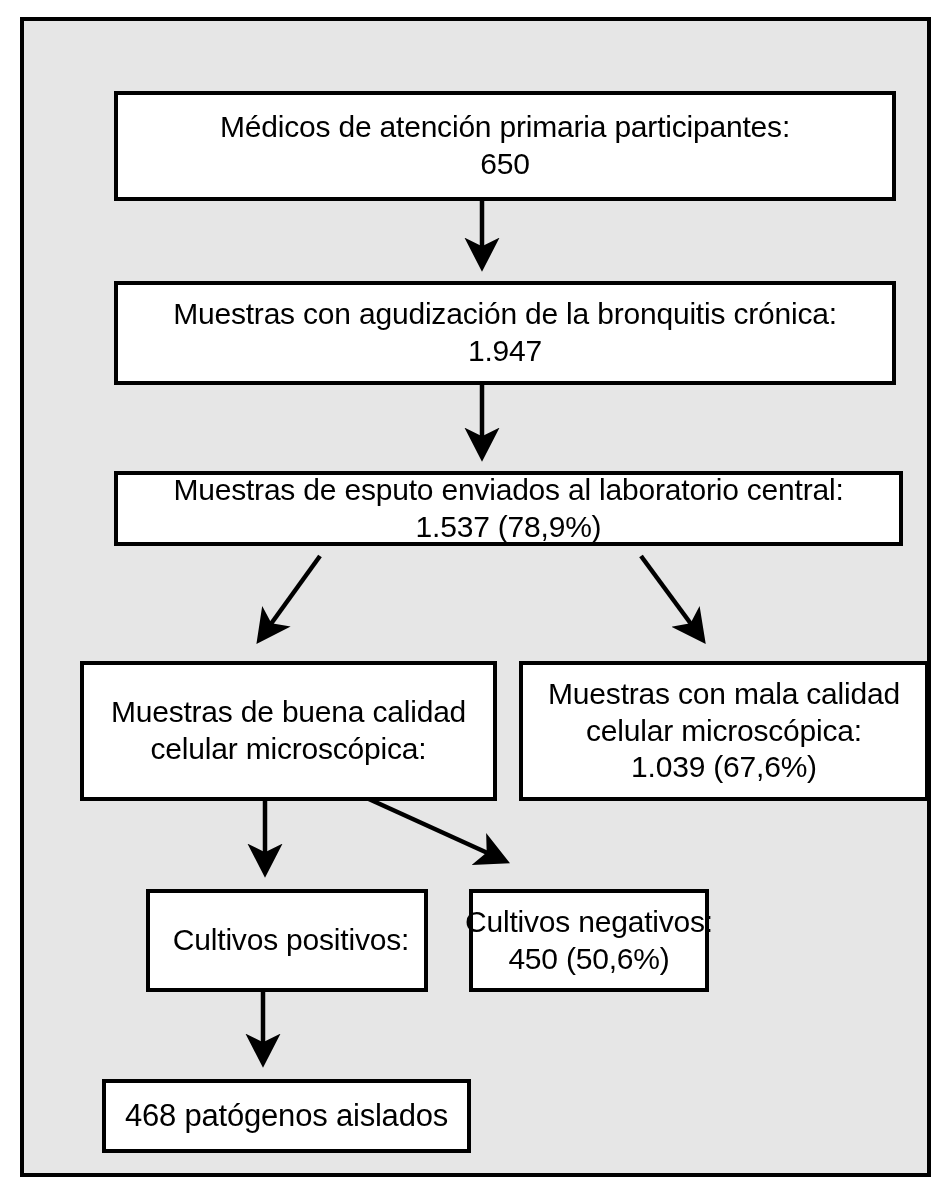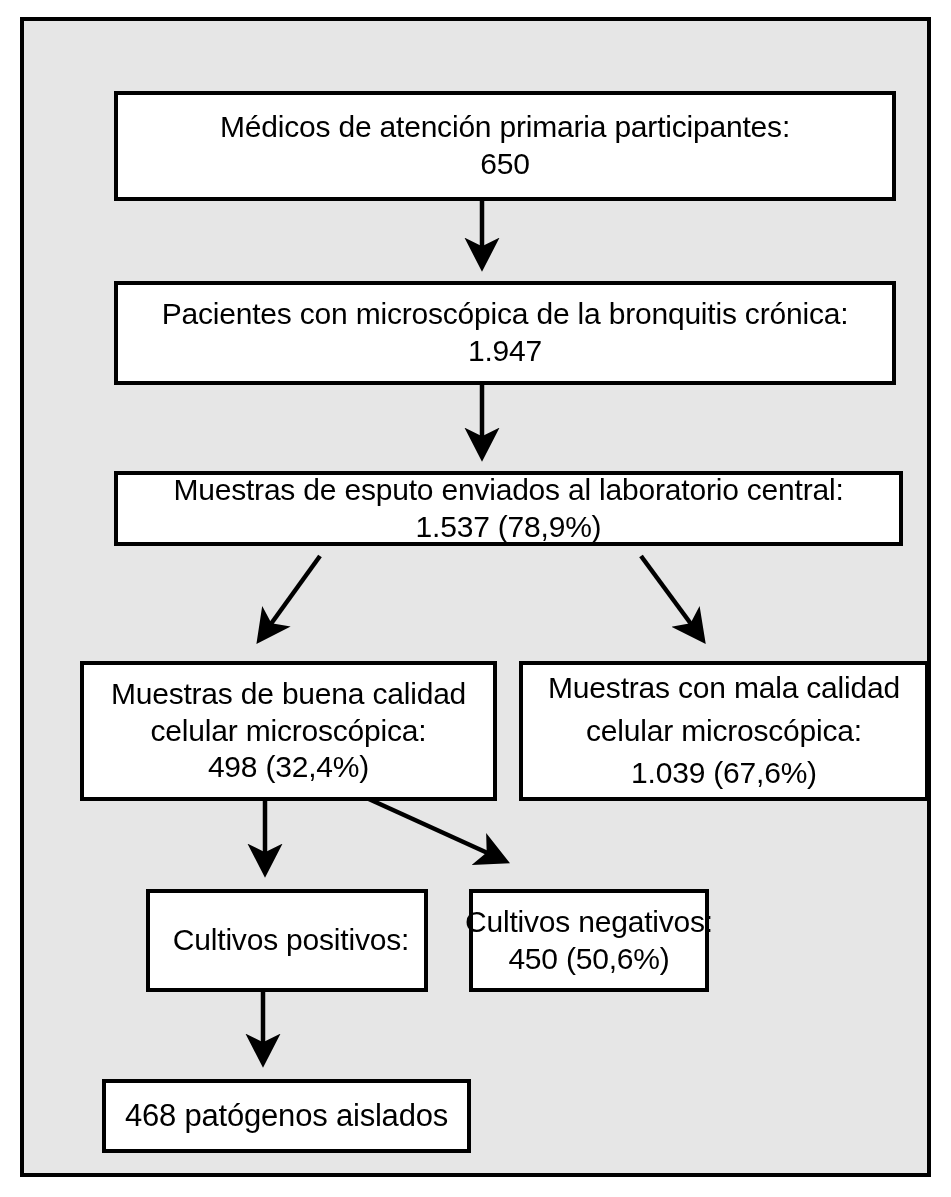--- a/index.html
+++ b/index.html
@@ -46,21 +46,21 @@
   }
   .node .line {
     display: block;
     white-space: nowrap;
   }
   
   #node-physicians   { left: 90px;  top: 70px;   width: 782px; height: 110px; }
   #node-patients     { left: 90px;  top: 260px;  width: 782px; height: 104px; }
   #node-sputum       { left: 90px;  top: 450px;  width: 789px; height: 75px; }
   #node-good-quality { left: 56px;  top: 640px;  width: 417px; height: 140px; }
-  #node-poor-quality { left: 495px; top: 640px;  width: 410px; height: 140px; gap: 6px; }
+  #node-poor-quality { left: 495px; top: 640px;  width: 410px; height: 140px; }
   #node-culture-pos  { left: 122px; top: 868px;  width: 282px; height: 103px; padding-left: 8px; }
   #node-culture-neg  { left: 445px; top: 868px;  width: 240px; height: 103px; }
   #node-pathogens    { left: 78px;  top: 1058px; width: 369px; height: 74px; }
   #node-pathogens .line { font-size: 31px; text-align: right; }
 
   #edges {
     position: absolute;
     left: 0;
     top: 0;
     width: 951px;
@@ -95,33 +95,32 @@
 
       <line x1="263" y1="971" x2="263" y2="1048" stroke="#000000" stroke-width="4.5" marker-end="url(#arrowhead)"></line>
     </svg>
 
     <div class="node" id="node-physicians">
       <span class="line">Médicos de atención primaria participantes:</span>
       <span class="line">650</span>
     </div>
 
     <div class="node" id="node-patients">
-      <span class="line">Pacientes con microscópica de la bronquitis crónica:</span>
+      <span class="line">Muestras con agudización de la bronquitis crónica:</span>
       <span class="line">1.947</span>
     </div>
 
     <div class="node" id="node-sputum">
       <span class="line">Muestras de esputo enviados al laboratorio central:</span>
       <span class="line">1.537 (78,9%)</span>
     </div>
 
     <div class="node" id="node-good-quality">
       <span class="line">Muestras de buena calidad</span>
       <span class="line">celular microscópica:</span>
-      <span class="line">498 (32,4%)</span>
     </div>
 
     <div class="node" id="node-poor-quality">
       <span class="line">Muestras con mala calidad</span>
       <span class="line">celular microscópica:</span>
       <span class="line">1.039 (67,6%)</span>
     </div>
 
     <div class="node" id="node-culture-pos">
       <span class="line">Cultivos positivos:</span>

